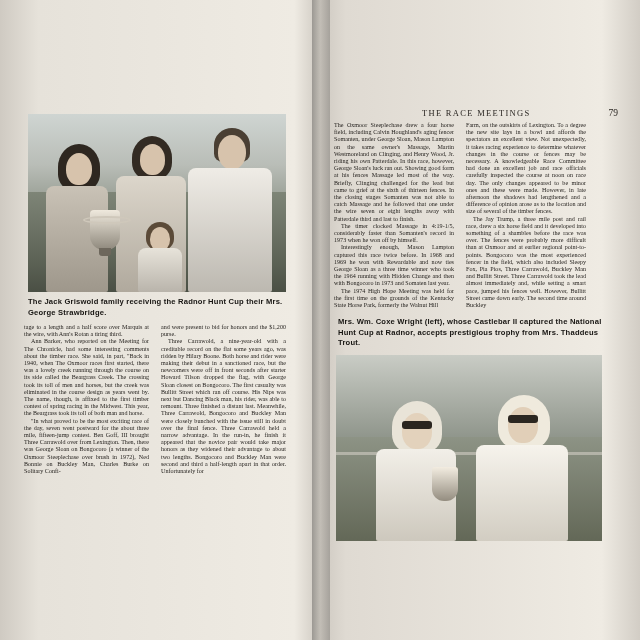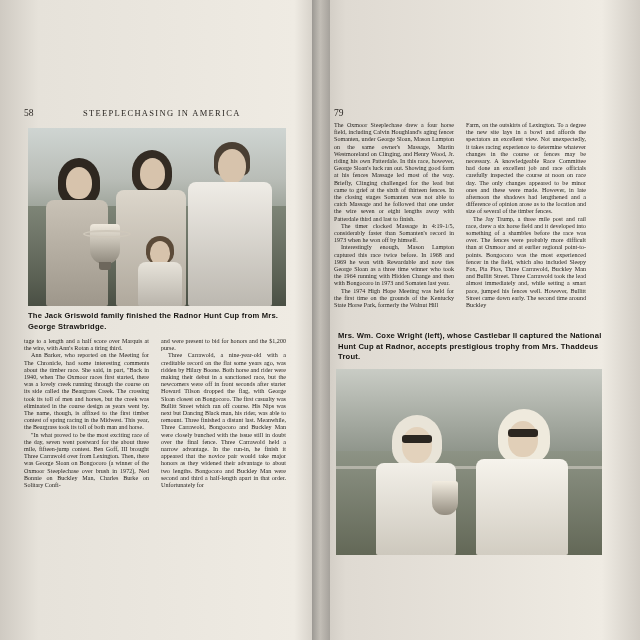--- a/index.html
+++ b/index.html
@@ -163,24 +163,20 @@
     background:linear-gradient(to right,rgba(0,0,0,.28),rgba(0,0,0,.05) 45%,rgba(0,0,0,.22));
   }
 </style>
 </head>
 <body>
 
 <div class="book">
 
   <div class="page left">
 
-    <div class="runhead">
-      <span class="folio">58</span>
-      <span class="title">STEEPLECHASING IN AMERICA</span>
-    </div>
 
     <div class="photo left-top ph1">
       <div class="sky"></div>
       <div class="ground"></div>
       <div class="fig f1">
         <div class="hair"></div>
         <div class="head"></div>
         <div class="body"></div>
       </div>
       <div class="fig f2">
@@ -194,21 +190,21 @@
         <div class="body"></div>
       </div>
       <div class="fig f4">
         <div class="hair"></div>
         <div class="head"></div>
         <div class="body"></div>
       </div>
       <div class="cup"></div>
     </div>
 
-    <div class="caption">The Jack Griswold family finished the Radnor Hunt Cup from Mrs. George Strawbridge.</div>
+    <div class="caption">The Jack Griswold family receiving the Radnor Hunt Cup their Mrs. George Strawbridge.</div>
 
     <div class="cols">
       <div class="col">
         <div class="bodytext">
           <p class="first">tage to a length and a half score over Marquis at the wire, with Ann's Rotan a tiring third.</p>
           <p>Ann Barker, who reported on the Meeting for The Chronicle, had some interesting comments about the timber race. She said, in part, "Back in 1940, when The Oxmoor races first started, there was a lovely creek running through the course on its side called the Beargrass Creek. The crossing took its toll of men and horses, but the creek was eliminated in the course design as years went by. The name, though, is affixed to the first timber contest of spring racing in the Midwest. This year, the Beargrass took its toll of both man and horse.</p>
           <p>"In what proved to be the most exciting race of the day, seven went postward for the about three mile, fifteen-jump contest. Ben Goff, III brought Three Carrawold over from Lexington. Then, there was George Sloan on Bongocoro (a winner of the Oxmoor Steeplechase over brush in 1972), Ned Bonnie on Buckley Man, Charles Burke on Solitary Confi-</p>
         </div>
       </div>
       <div class="col">
@@ -216,41 +212,42 @@
           <p class="first">and were present to bid for honors and the $1,200 purse.</p>
           <p>Three Carrawold, a nine-year-old with a creditable record on the flat some years ago, was ridden by Hilary Boone. Both horse and rider were making their debut in a sanctioned race, but the newcomers were off in front seconds after starter Howard Tilson dropped the flag, with George Sloan closest on Bongocoro. The first casualty was Bullitt Street which ran off course. His Nips was next but Dancing Black man, his rider, was able to remount. Three finished a distant last. Meanwhile, Three Carrawold, Bongocoro and Buckley Man were closely bunched with the issue still in doubt over the final fence. Three Carrawold held a narrow advantage. In the run-in, he finish it appeared that the novice pair would take major honors as they widened their advantage to about two lengths. Bongocoro and Buckley Man were second and third a half-length apart in that order. Unfortunately for</p>
         </div>
       </div>
     </div>
   </div>
 
   <div class="page right">
 
     <div class="runhead">
+      <span class="title">THE RACE MEETINGS</span>
       <span class="folio">79</span>
     </div>
 
     <div class="cols">
       <div class="col">
         <div class="bodytext">
           <p class="first">The Oxmoor Steeplechase drew a four horse field, including Calvin Houghland's aging fencer Somanten, under George Sloan, Mason Lampton on the same owner's Massage, Martin Westmoreland on Clinging, and Henry Wood, Jr. riding his own Patterdale. In this race, however, George Sloan's luck ran out. Showing good form at his fences Massage led most of the way. Briefly, Clinging challenged for the lead but came to grief at the sixth of thirteen fences. In the closing stages Somanten was not able to catch Massage and he followed that one under the wire seven or eight lengths away with Patterdale third and last to finish.</p>
           <p>The timer clocked Massage in 4:19-1/5, considerably faster than Somanten's record in 1973 when he won off by himself.</p>
           <p>Interestingly enough, Mason Lampton captured this race twice before. In 1968 and 1969 he won with Rewardable and now ties George Sloan as a three time winner who took the 1964 running with Hidden Change and then with Bongocoro in 1973 and Somaten last year.</p>
           <p>The 1974 High Hope Meeting was held for the first time on the grounds of the Kentucky State Horse Park, formerly the Walnut Hill</p>
         </div>
       </div>
       <div class="col">
         <div class="bodytext">
           <p class="first">Farm, on the outskirts of Lexington. To a degree the new site lays in a bowl and affords the spectators an excellent view. Not unexpectedly, it takes racing experience to determine whatever changes in the course or fences may be necessary. A knowledgeable Race Committee had done an excellent job and race officials carefully inspected the course at noon on race day. The only changes appeared to be minor ones and these were made. However, in late afternoon the shadows had lengthened and a difference of opinion arose as to the location and size of several of the timber fences.</p>
           <p>The Jay Trump, a three mile post and rail race, drew a six horse field and it developed into something of a shambles before the race was over. The fences were probably more difficult than at Oxmoor and at earlier regional point-to-points. Bongocoro was the most experienced fencer in the field, which also included Sleepy Fox, Pia Pios, Three Carrawold, Buckley Man and Bullitt Street. Three Carrawold took the lead almost immediately and, while setting a smart pace, jumped his fences well. However, Bullitt Street came down early. The second time around Buckley</p>
         </div>
       </div>
     </div>
 
-    <div class="caption" style="margin-top:22px;">Mrs. Wm. Coxe Wright (left), whose Castlebar II captured the National Hunt Cup at Radnor, accepts prestigious trophy from Mrs. Thaddeus Trout.</div>
+    <div class="caption" style="margin-top:8px;">Mrs. Wm. Coxe Wright (left), whose Castlebar II captured the National Hunt Cup at Radnor, accepts prestigious trophy from Mrs. Thaddeus Trout.</div>
 
     <div class="photo right-bottom ph2">
       <div class="trees"></div>
       <div class="lawn"></div>
       <div class="rail"></div>
       <div class="fig w1">
         <div class="hair"></div>
         <div class="head"></div>
         <div class="glass"></div>
         <div class="body"></div>

